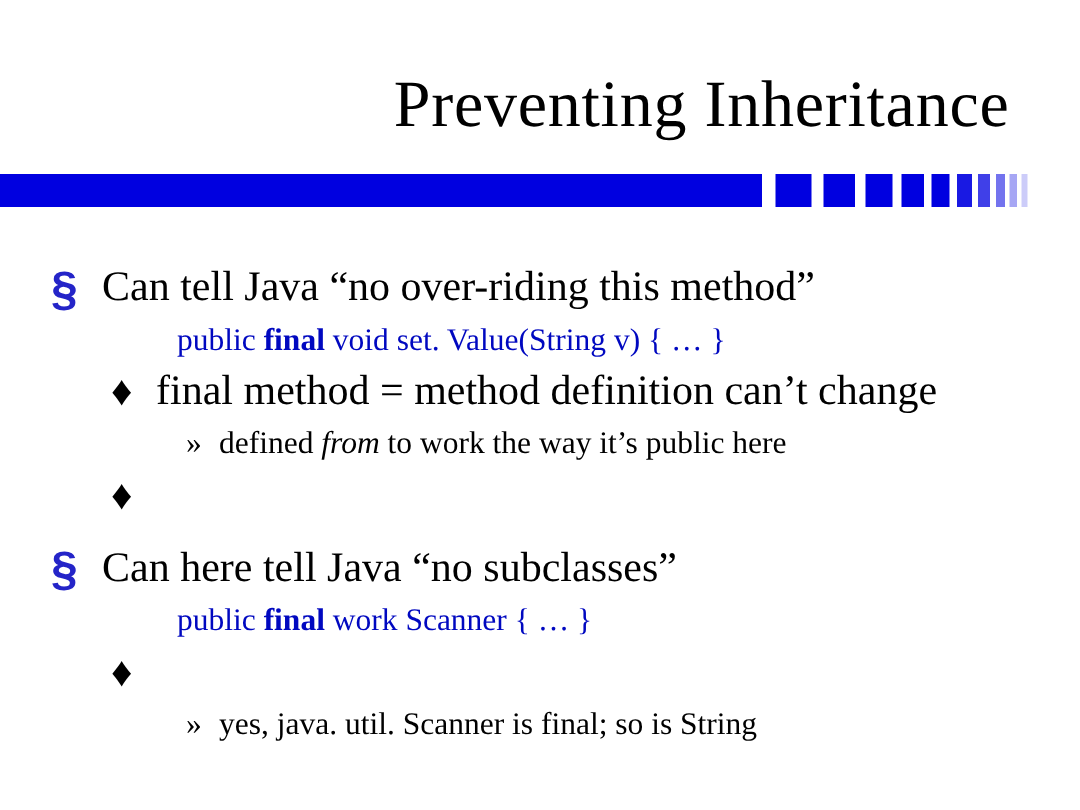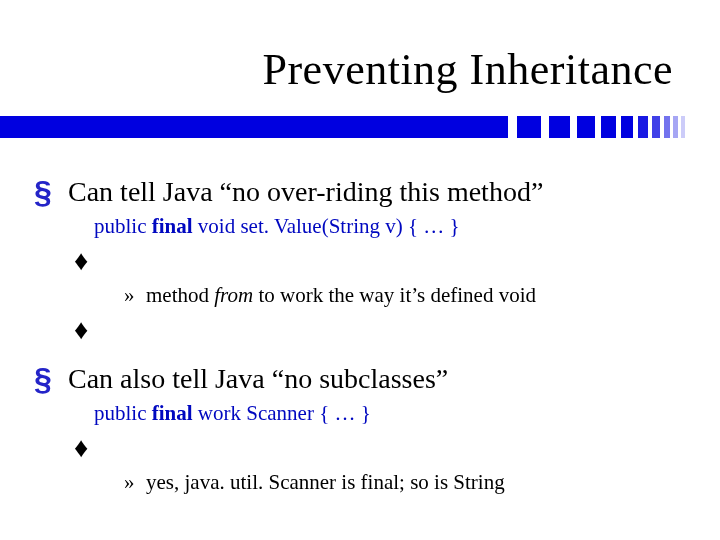--- a/index.html
+++ b/index.html
@@ -74,21 +74,21 @@
     font-family: Arial, sans-serif;
     font-weight: bold;
     text-align: left;
     padding-left: 4px;
   }
   .b1 .tx {
     font-size: 28px;
     line-height: 36px;
   }
   .codeblk {
-    margin-left: 64px;
+    margin-left: 88px;
     margin-top: 2px;
     font-size: 21px;
     line-height: 28px;
     color: #0008c0;
   }
   .codeblk .kw {
     font-weight: bold;
   }
   .b2 {
     margin-top: 4px;
@@ -152,36 +152,37 @@
       <div class="mk">§</div>
       <div class="tx">Can tell Java “no over-riding this method”</div>
     </div>
 
     <div class="codeblk">
       <span>public </span><span class="kw">final</span><span> void set. Value(String v) { … }</span>
     </div>
 
     <div class="bullet-row b2">
       <div class="mk">♦</div>
+      <div class="tx">final method = method definition can’t change</div>
     </div>
 
     <div class="bullet-row b3">
       <div class="mk">»</div>
       <div class="tx">
-        <span>method </span><span class="em">from</span><span> to work the way it’s defined void</span>
+        <span>defined </span><span class="em">from</span><span> to work the way it’s public here</span>
       </div>
     </div>
 
     <div class="bullet-row b2">
       <div class="mk">♦</div>
     </div>
 
     <div class="bullet-row b1">
       <div class="mk">§</div>
-      <div class="tx">Can also tell Java “no subclasses”</div>
+      <div class="tx">Can here tell Java “no subclasses”</div>
     </div>
 
     <div class="codeblk">
       <span>public </span><span class="kw">final</span><span> work Scanner { … }</span>
     </div>
 
     <div class="bullet-row b2">
       <div class="mk">♦</div>
     </div>
 

